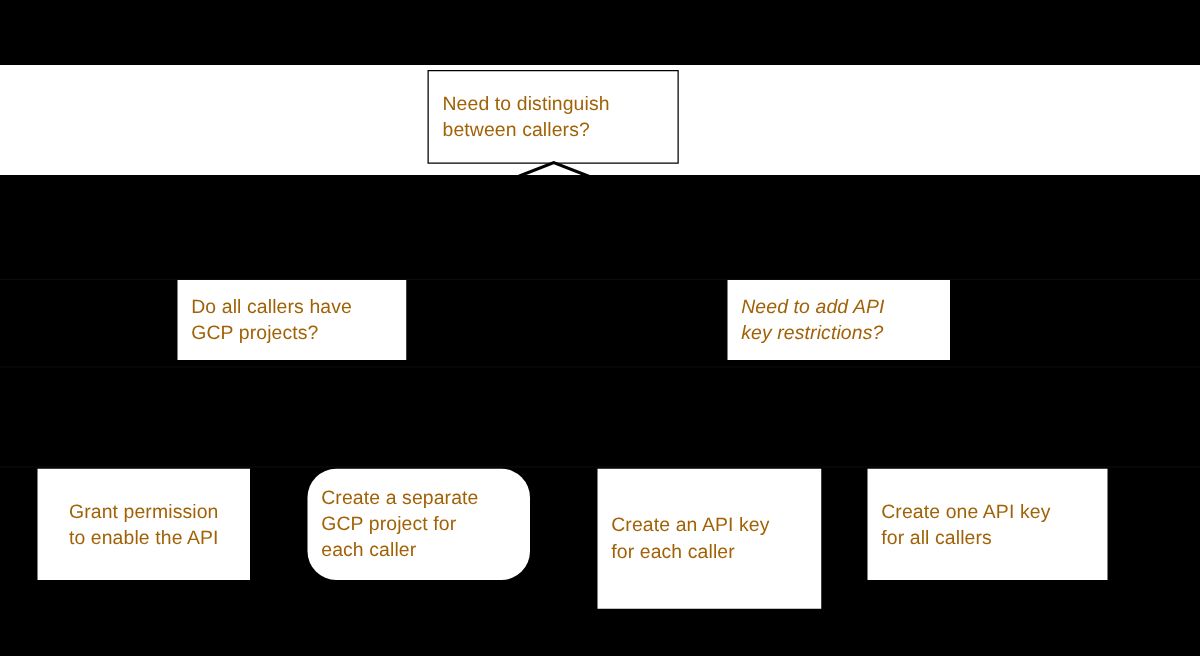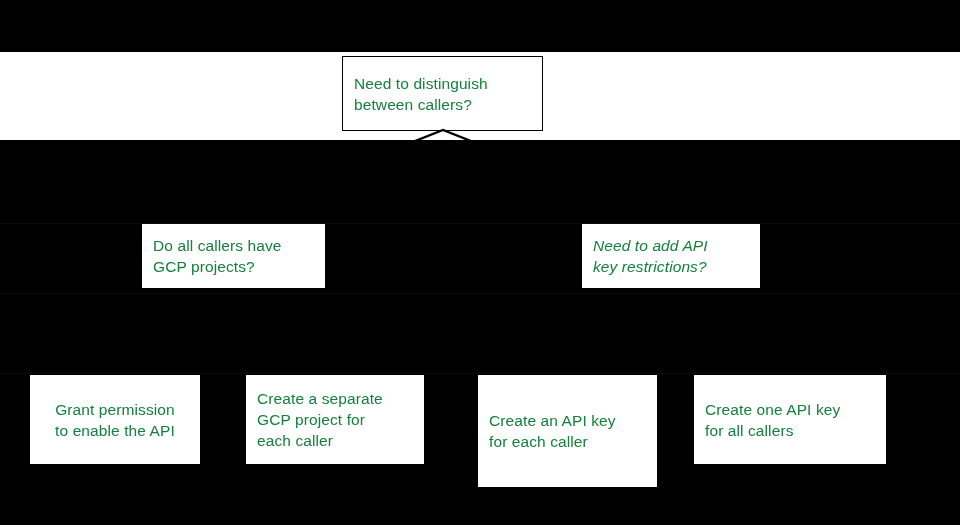--- a/index.html
+++ b/index.html
@@ -43,21 +43,21 @@
     display: flex;
     align-items: center;
     overflow: hidden;
   }
   .node .node-text {
     display: block;
     width: 100%;
     padding: 0 11px;
     font-size: 15.5px;
     line-height: 21px;
-    color: #15803d;
+    color: #a16207;
     white-space: pre-line;
     letter-spacing: 0.1px;
   }
   .node.bordered {
     border: 1.5px solid #000000;
   }
 
   
   #node-root {
     left: 342px;
@@ -88,20 +88,21 @@
     top: 375px;
     width: 170px;
     height: 89px;
     text-align: center;
   }
   #node-outcome-separate-project {
     left: 246px;
     top: 375px;
     width: 178px;
     height: 89px;
+    border-radius: 23px;
   }
   #node-outcome-key-per-caller {
     left: 478px;
     top: 375px;
     width: 179px;
     height: 112px;
   }
   #node-outcome-one-key-all {
     left: 694px;
     top: 375px;

